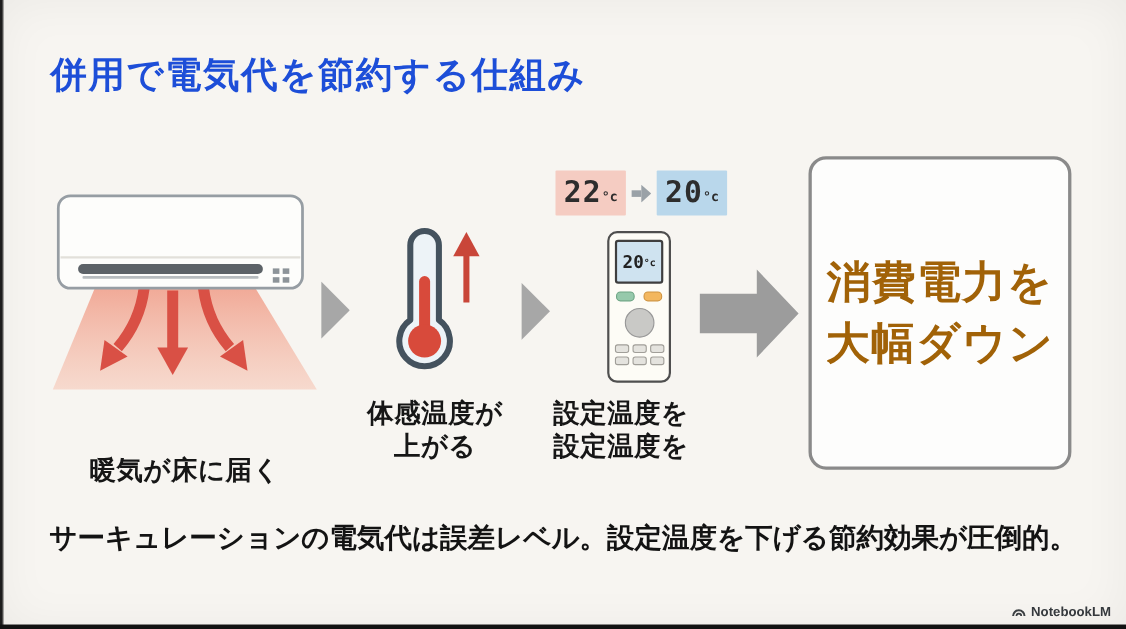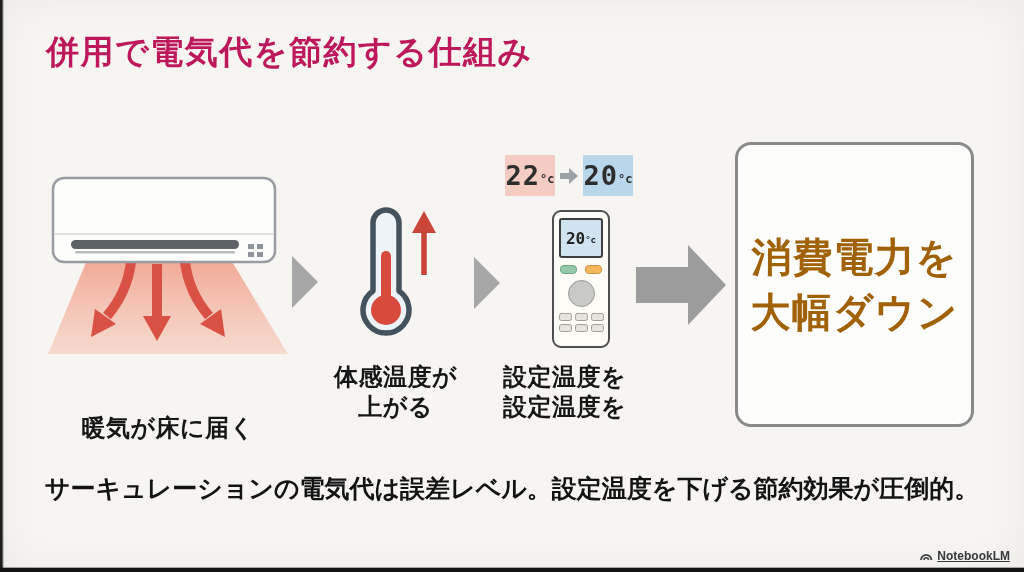--- a/index.html
+++ b/index.html
@@ -17,40 +17,40 @@
   .edge-left {
     position: absolute; left: 0; top: 0; bottom: 0; width: 4px;
     background: linear-gradient(to right, #1d1d1d 45%, rgba(29,29,29,0));
   }
   .edge-bottom {
     position: absolute; left: 0; right: 0; bottom: 0; height: 5px;
     background: linear-gradient(to top, #121212 70%, rgba(18,18,18,0));
   }
 
   .title {
-    position: absolute; left: 46px; top: 30px;
+    position: absolute; left: 46px; top: 46px;
     font-size: 33px; font-weight: 800; letter-spacing: 1.5px;
-    color: #be185d;
+    color: #1d4ed8;
   }
 
   .abs { position: absolute; }
 
   .step-label {
     position: absolute;
     font-size: 24px; font-weight: 800; color: #161616;
     text-align: center; line-height: 30px; letter-spacing: 0.5px;
   }
 
   
   .badges {
     position: absolute; left: 505px; top: 155px;
     display: flex; align-items: center; gap: 5px;
   }
   .temp-badge {
-    width: 50px; height: 41px; border-radius: 1px;
+    width: 64px; height: 41px; border-radius: 1px;
     display: flex; align-items: center; justify-content: center;
   }
   .temp-badge .val {
     font-family: "DejaVu Sans Mono", monospace;
     font-size: 27px; font-weight: 700; color: #2d2d2d; letter-spacing: 1px;
   }
   .temp-badge .unit {
     font-family: "DejaVu Sans Mono", monospace;
     font-size: 12px; font-weight: 700; color: #2d2d2d; margin-top: 6px;
   }
@@ -107,21 +107,21 @@
   .footer-note {
     position: absolute; left: 0; right: 0; top: 472px;
     text-align: center;
     font-size: 25px; font-weight: 800; color: #131313; letter-spacing: 0px;
   }
 
   .watermark {
     position: absolute; right: 14px; bottom: 9px;
     display: flex; align-items: center; gap: 4px;
   }
-  .watermark-text { font-size: 12px; font-weight: 600; color: #35393d; text-decoration: underline; }
+  .watermark-text { font-size: 12px; font-weight: 600; color: #35393d; }
 </style>
 </head>
 <body>
 
 <div class="stage">
 
   <div class="title">併用で電気代を節約する仕組み</div>
 
   <svg class="abs" style="left:45px; top:168px;" width="248" height="192" viewBox="0 0 248 192">
     <defs>

